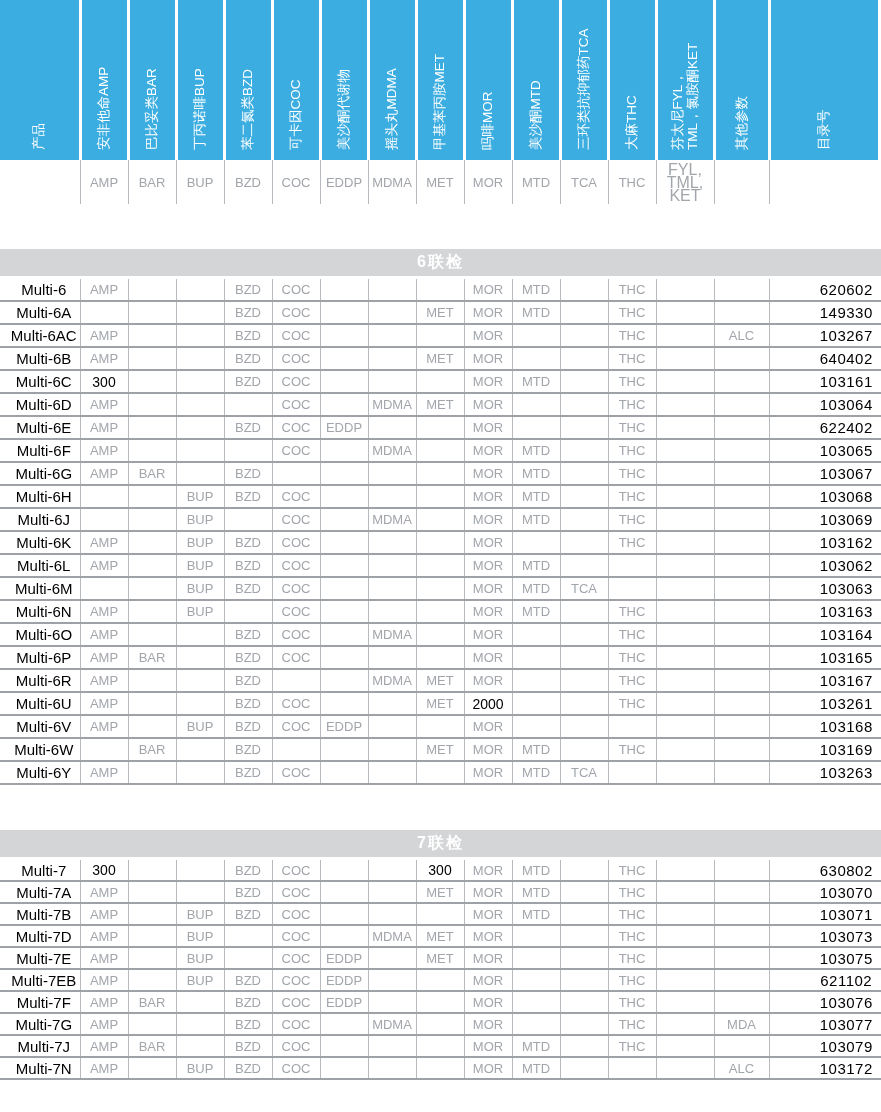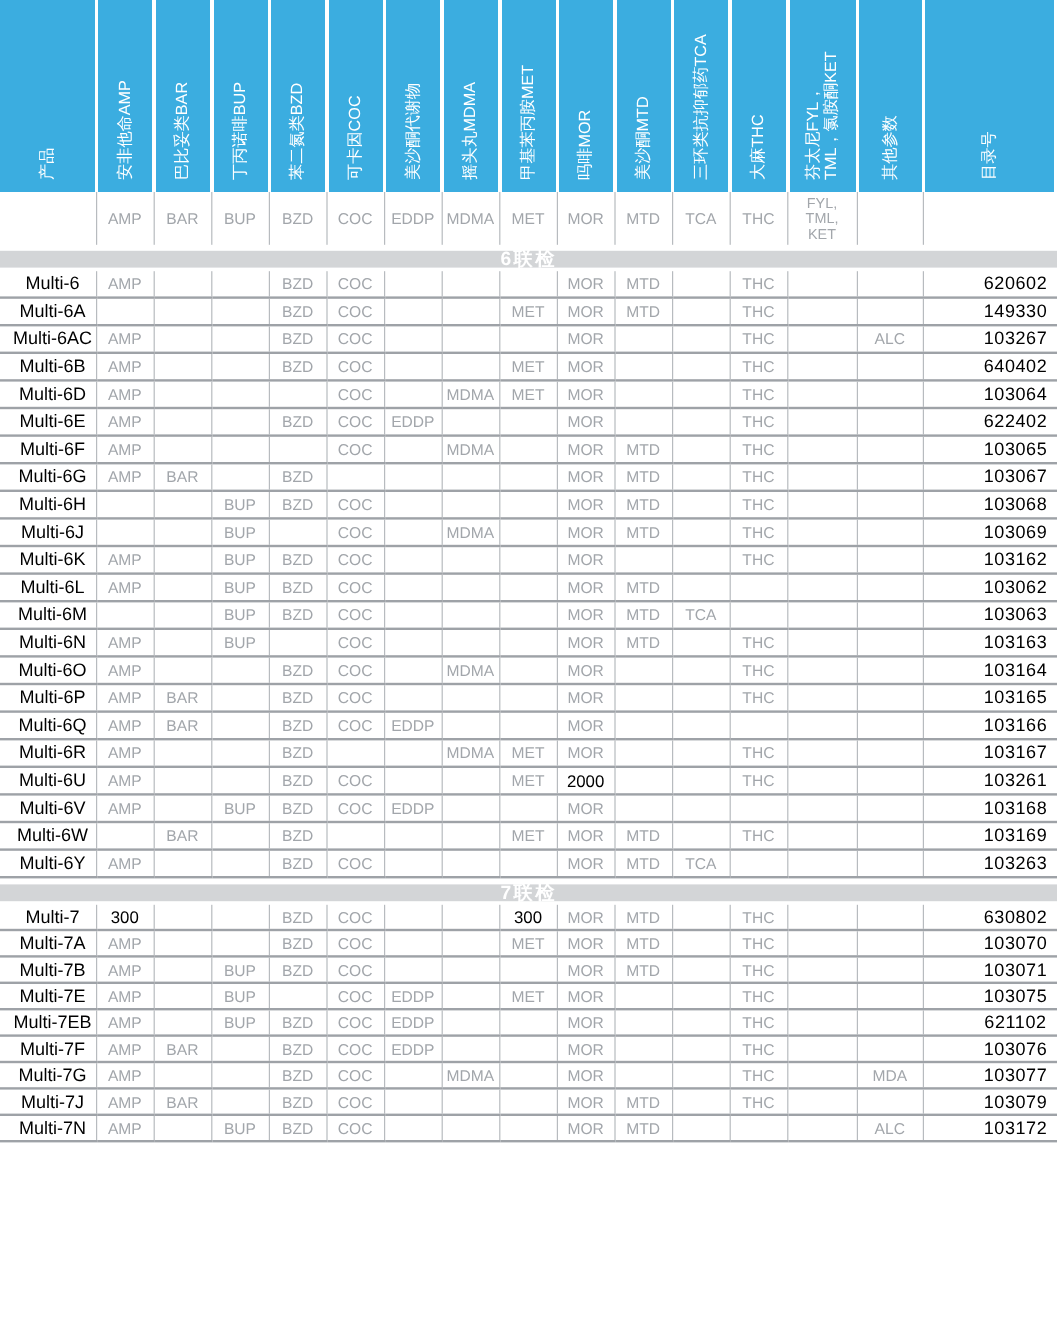--- a/index.html
+++ b/index.html
@@ -23,26 +23,26 @@
     line-height:15px;text-align:left;
   }
   .rot.two{left:calc(50% + 15px);}
   
   tr.abbr-row th{
     height:44px;border-right:1px solid #B7BBBF;padding:0 2px;
     color:#A2A6AB;font-weight:400;font-size:13px;text-align:center;vertical-align:middle;
     background:#fff;
   }
   tr.abbr-row th:last-child{border-right:none;}
-  tr.abbr-row th .abbr-small{font-size:12px;line-height:13px;}
+  tr.abbr-row th .abbr-small{font-size:16px;line-height:13px;}
   
   tr.section-row td{padding:5px 0 3px;border:none;background:#fff;}
   .section-bar{
-    height:14px;background:#D3D5D7;color:#ffffff;font-weight:bold;font-size:16px;
-    display:flex;align-items:center;justify-content:center;letter-spacing:2px;
+    height:27px;background:#D3D5D7;color:#ffffff;font-weight:bold;font-size:16px;
+    display:flex;align-items:center;justify-content:center;letter-spacing:2px;margin-top:40px;
   }
   
   tr.data-row td{
     border-right:1px solid #B7BBBF;border-bottom:2px solid #9EA2A7;
     text-align:center;vertical-align:middle;padding:0;
     font-size:13px;color:#A2A6AB;background:#fff;
   }
   tr.data-row td:last-child{border-right:none;padding-left:42px;}
   tr.data-row.sec0 td{height:21px;}
   tr.data-row.sec1 td{height:20px;}
@@ -248,20 +248,38 @@
           <td class="cell">MET</td>
           <td class="cell">MOR</td>
           <td class="cell"></td>
           <td class="cell"></td>
           <td class="cell">THC</td>
           <td class="cell"></td>
           <td class="cell"></td>
           <td class="catalog">640402</td>
         </tr>
         <tr class="data-row sec0">
+          <td class="product">Multi-6C</td>
+          <td class="cell num">300</td>
+          <td class="cell"></td>
+          <td class="cell"></td>
+          <td class="cell">BZD</td>
+          <td class="cell">COC</td>
+          <td class="cell"></td>
+          <td class="cell"></td>
+          <td class="cell"></td>
+          <td class="cell">MOR</td>
+          <td class="cell">MTD</td>
+          <td class="cell"></td>
+          <td class="cell">THC</td>
+          <td class="cell"></td>
+          <td class="cell"></td>
+          <td class="catalog">103161</td>
+        </tr>
+        <tr class="data-row sec0">
           <td class="product">Multi-6D</td>
           <td class="cell">AMP</td>
           <td class="cell"></td>
           <td class="cell"></td>
           <td class="cell"></td>
           <td class="cell">COC</td>
           <td class="cell"></td>
           <td class="cell">MDMA</td>
           <td class="cell">MET</td>
           <td class="cell">MOR</td>
@@ -462,38 +480,20 @@
           <td class="cell"></td>
           <td class="cell"></td>
           <td class="cell"></td>
           <td class="cell">MOR</td>
           <td class="cell"></td>
           <td class="cell"></td>
           <td class="cell">THC</td>
           <td class="cell"></td>
           <td class="cell"></td>
           <td class="catalog">103165</td>
-        </tr>
-        <tr class="data-row sec0">
-          <td class="product">Multi-6Q</td>
-          <td class="cell">AMP</td>
-          <td class="cell">BAR</td>
-          <td class="cell"></td>
-          <td class="cell">BZD</td>
-          <td class="cell">COC</td>
-          <td class="cell">EDDP</td>
-          <td class="cell"></td>
-          <td class="cell"></td>
-          <td class="cell">MOR</td>
-          <td class="cell"></td>
-          <td class="cell"></td>
-          <td class="cell"></td>
-          <td class="cell"></td>
-          <td class="cell"></td>
-          <td class="catalog">103166</td>
         </tr>
         <tr class="data-row sec0">
           <td class="product">Multi-6R</td>
           <td class="cell">AMP</td>
           <td class="cell"></td>
           <td class="cell"></td>
           <td class="cell">BZD</td>
           <td class="cell"></td>
           <td class="cell"></td>
           <td class="cell">MDMA</td>
@@ -629,20 +629,38 @@
           <td class="cell"></td>
           <td class="cell"></td>
           <td class="cell"></td>
           <td class="cell">MOR</td>
           <td class="cell">MTD</td>
           <td class="cell"></td>
           <td class="cell">THC</td>
           <td class="cell"></td>
           <td class="cell"></td>
           <td class="catalog">103071</td>
+        </tr>
+        <tr class="data-row sec1">
+          <td class="product">Multi-7D</td>
+          <td class="cell">AMP</td>
+          <td class="cell"></td>
+          <td class="cell">BUP</td>
+          <td class="cell"></td>
+          <td class="cell">COC</td>
+          <td class="cell"></td>
+          <td class="cell">MDMA</td>
+          <td class="cell">MET</td>
+          <td class="cell">MOR</td>
+          <td class="cell"></td>
+          <td class="cell"></td>
+          <td class="cell">THC</td>
+          <td class="cell"></td>
+          <td class="cell"></td>
+          <td class="catalog">103073</td>
         </tr>
         <tr class="data-row sec1">
           <td class="product">Multi-7E</td>
           <td class="cell">AMP</td>
           <td class="cell"></td>
           <td class="cell">BUP</td>
           <td class="cell"></td>
           <td class="cell">COC</td>
           <td class="cell">EDDP</td>
           <td class="cell"></td>

